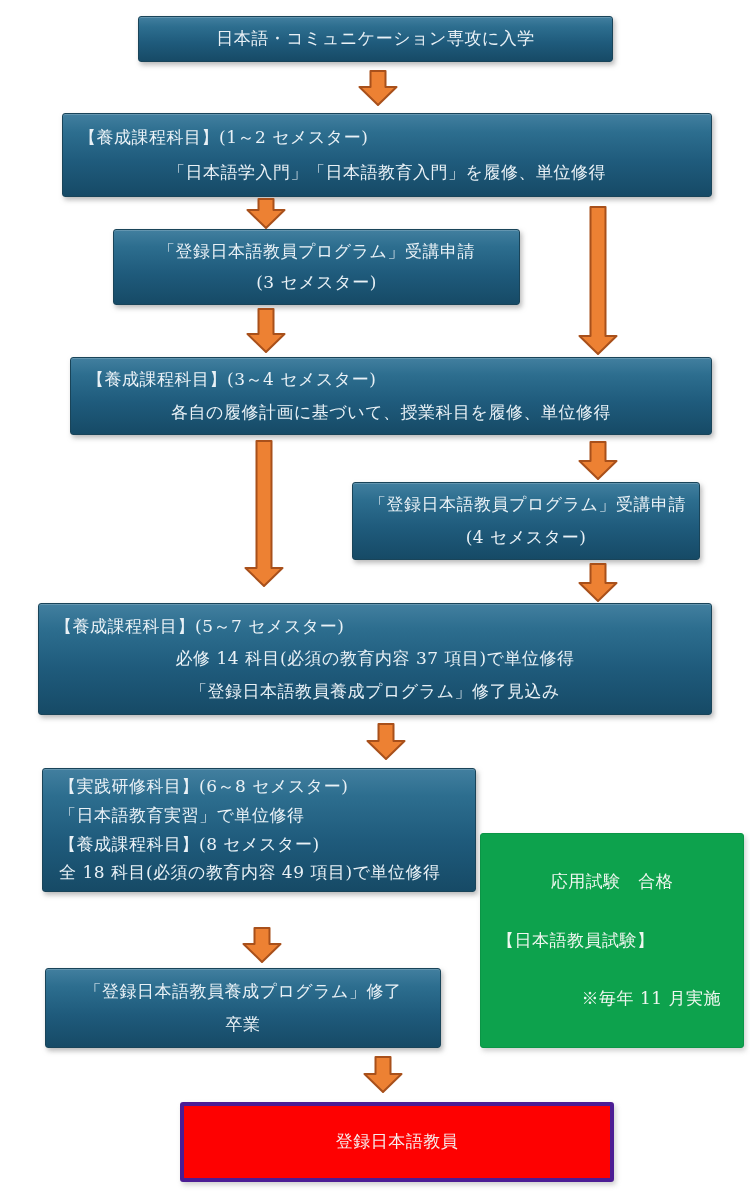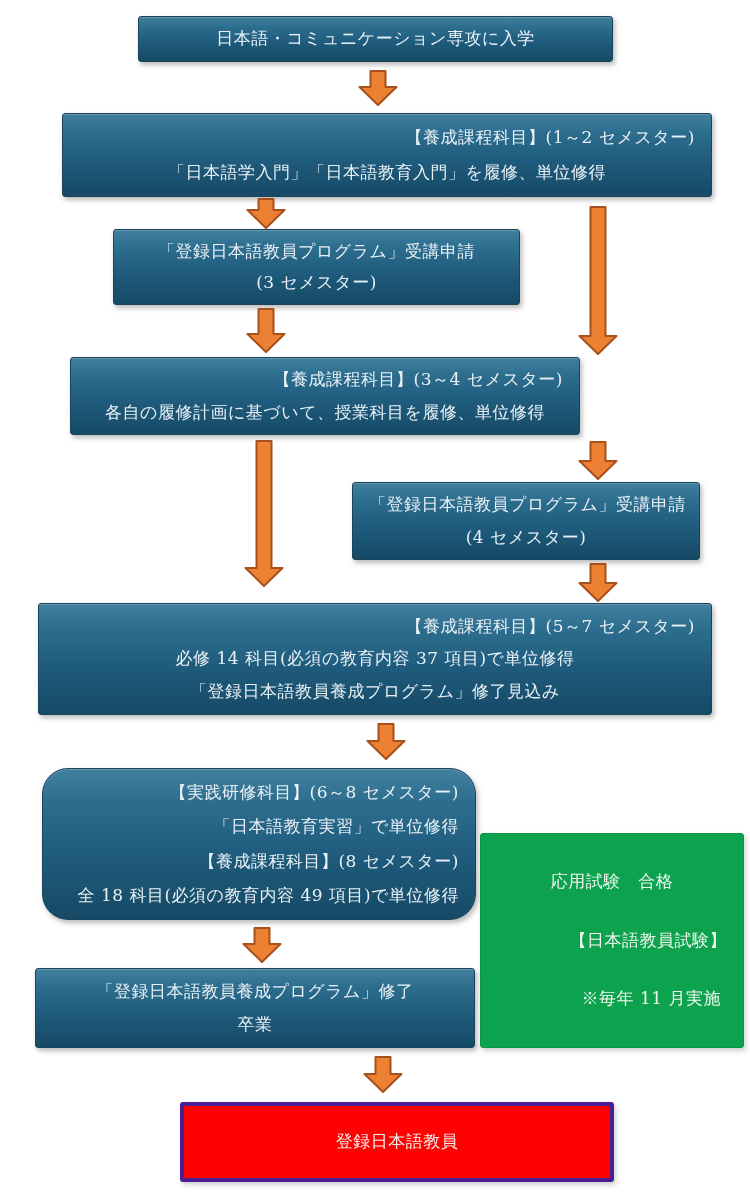--- a/index.html
+++ b/index.html
@@ -36,21 +36,21 @@
     color: #f0f7f0;
   }
   .red {
     background: #fe0101;
     border: 4px solid #4c1d95;
     box-shadow: 2px 3px 5px rgba(150,150,150,0.45);
     color: #f6eded;
   }
   .ln { padding: 0 16px; white-space: nowrap; }
   .ln.c { text-align: center; }
-  .ln.l { text-align: right; }
+  .ln.l { text-align: left; }
   .ln.r { text-align: right; padding-right: 22px; padding-left: 48px; }
   .arrow { position: absolute; display: block; }
   .arrow polygon {
     fill: #ed8133;
     stroke: #a8501b;
     stroke-width: 2;
     stroke-linejoin: round;
   }
 </style>
 </head>
@@ -81,21 +81,21 @@
 
   <div class="box teal" style="left:113px; top:229px; width:407px; height:76px;">
     <div class="ln c">「登録日本語教員プログラム」受講申請</div>
     <div class="ln c">(3 セメスター)</div>
   </div>
 
   <svg class="arrow" style="left:246px; top:308px;" width="40" height="45" viewBox="0 0 40 45">
     <polygon points="12.5,1 27.5,1 27.5,26 38.5,26 20,44 1.5,26 12.5,26"></polygon>
   </svg>
 
-  <div class="box teal" style="left:70px; top:357px; width:510px; height:78px;">
+  <div class="box teal" style="left:70px; top:357px; width:642px; height:78px;">
     <div class="ln l">【養成課程科目】(3～4 セメスター)</div>
     <div class="ln c">各自の履修計画に基づいて、授業科目を履修、単位修得</div>
   </div>
 
   <svg class="arrow" style="left:244px; top:440px;" width="40" height="147" viewBox="0 0 40 147">
     <polygon points="12.5,1 27.5,1 27.5,128 38.5,128 20,146 1.5,128 12.5,128"></polygon>
   </svg>
 
   <svg class="arrow" style="left:578px; top:441px;" width="40" height="39" viewBox="0 0 40 39">
     <polygon points="12.5,1 27.5,1 27.5,20 38.5,20 20,38 1.5,20 12.5,20"></polygon>
@@ -113,38 +113,38 @@
   <div class="box teal" style="left:38px; top:603px; width:674px; height:112px;">
     <div class="ln l">【養成課程科目】(5～7 セメスター)</div>
     <div class="ln c">必修 14 科目(必須の教育内容 37 項目)で単位修得</div>
     <div class="ln c">「登録日本語教員養成プログラム」修了見込み</div>
   </div>
 
   <svg class="arrow" style="left:366px; top:723px;" width="40" height="37" viewBox="0 0 40 37">
     <polygon points="12.5,1 27.5,1 27.5,18 38.5,18 20,36 1.5,18 12.5,18"></polygon>
   </svg>
 
-  <div class="box teal" style="left:42px; top:768px; width:434px; height:152px;border-radius:26px;">
+  <div class="box teal" style="left:42px; top:768px; width:434px; height:124px;">
     <div class="ln l">【実践研修科目】(6～8 セメスター)</div>
     <div class="ln l">「日本語教育実習」で単位修得</div>
     <div class="ln l">【養成課程科目】(8 セメスター)</div>
     <div class="ln l">全 18 科目(必須の教育内容 49 項目)で単位修得</div>
   </div>
 
   <div class="box green" style="left:480px; top:833px; width:264px; height:215px;">
     <div class="ln c">応用試験　合格</div>
     <div class="ln l">【日本語教員試験】</div>
     <div class="ln r">※毎年 11 月実施</div>
   </div>
 
   <svg class="arrow" style="left:242px; top:927px;" width="40" height="36" viewBox="0 0 40 36">
     <polygon points="12.5,1 27.5,1 27.5,17 38.5,17 20,35 1.5,17 12.5,17"></polygon>
   </svg>
 
-  <div class="box teal" style="left:35px; top:968px; width:440px; height:80px;">
+  <div class="box teal" style="left:45px; top:968px; width:396px; height:80px;">
     <div class="ln c">「登録日本語教員養成プログラム」修了</div>
     <div class="ln c">卒業</div>
   </div>
 
   <svg class="arrow" style="left:363px; top:1056px;" width="40" height="37" viewBox="0 0 40 37">
     <polygon points="12.5,1 27.5,1 27.5,18 38.5,18 20,36 1.5,18 12.5,18"></polygon>
   </svg>
 
   <div class="box red" style="left:180px; top:1102px; width:434px; height:80px;">
     <div class="ln c">登録日本語教員</div>

